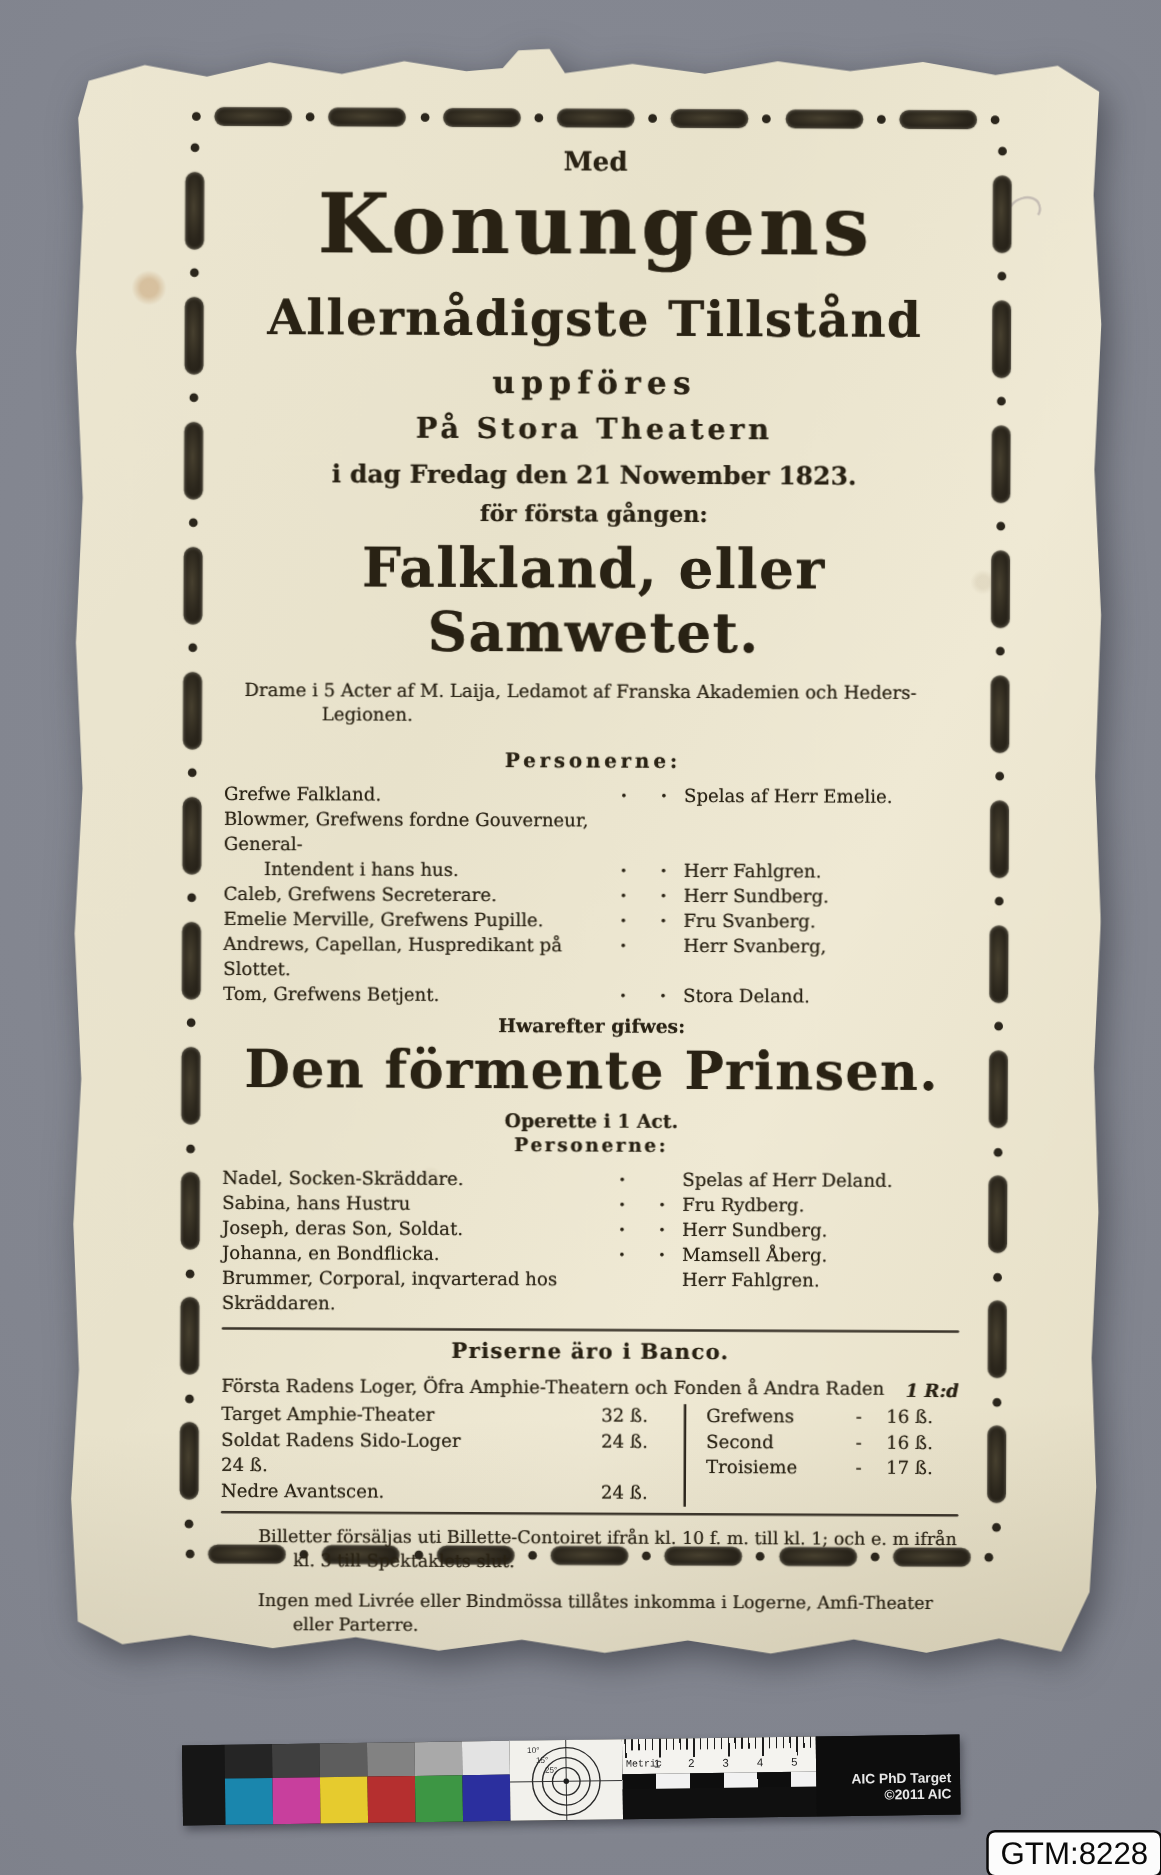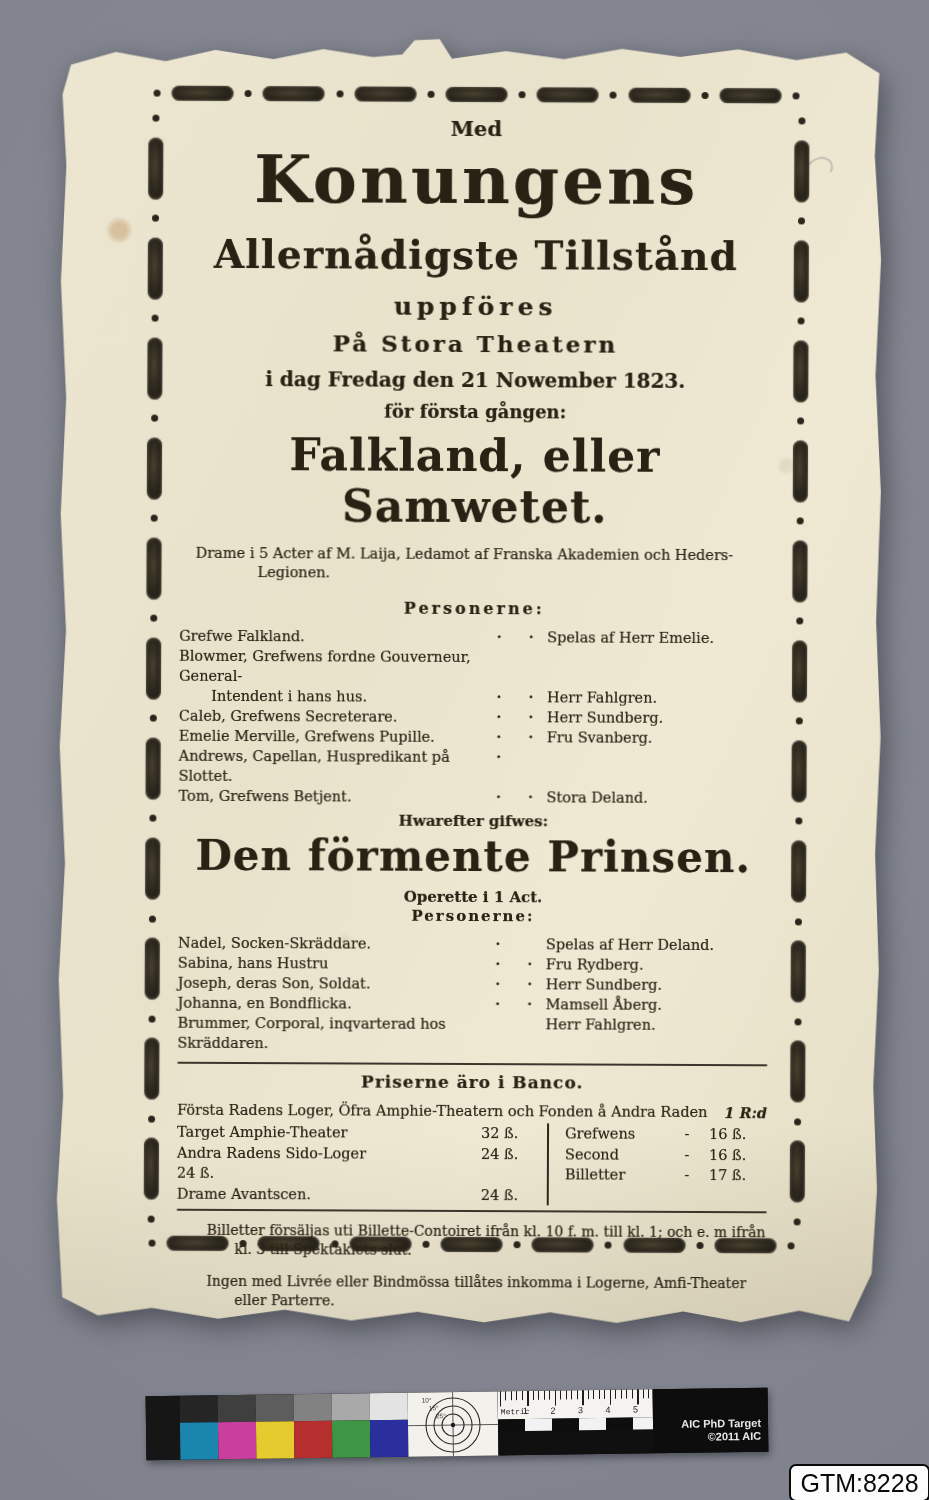--- a/index.html
+++ b/index.html
@@ -233,20 +233,21 @@
           <div class="cast-row">
             <span class="role">Emelie Merville, Grefwens Pupille.</span>
             <span class="sep">·</span>
             <span class="sep">·</span>
             <span class="actor">Fru Svanberg.</span>
           </div>
           <div class="cast-row">
             <span class="role">Andrews, Capellan, Huspredikant på Slottet.</span>
             <span class="sep">·</span>
             <span class="sep"></span>
+            <span class="actor">Herr Svanberg,</span>
           </div>
           <div class="cast-row">
             <span class="role">Tom, Grefwens Betjent.</span>
             <span class="sep">·</span>
             <span class="sep">·</span>
             <span class="actor">Stora Deland.</span>
           </div>
         </div>
 
       <div class="c-hwar">Hwarefter gifwes:</div>
@@ -295,45 +296,45 @@
         <span class="rd">1 R:d</span>
       </div>
       <div class="price-table">
         <div class="price-left">
 
         <div class="p-row">
               <span class="n">Target Amphie-Theater</span>
               <span class="v">32 ß.</span>
             </div>
             <div class="p-row">
-              <span class="n">Andra Radens Sido-Loger</span>
+              <span class="n">Soldat Radens Sido-Loger</span>
               <span class="v">24 ß.</span>
             </div>
             <div class="p-row">
               <span class="v">24 ß.</span>
             </div>
             <div class="p-row">
-              <span class="n">Drame Avantscen.</span>
+              <span class="n">Nedre Avantscen.</span>
               <span class="v">24 ß.</span>
             </div>
           </div>
         <div class="price-right">
 
         <div class="p-row">
               <span class="n">Grefwens</span>
               <span class="d">-</span>
               <span class="v">16 ß.</span>
             </div>
             <div class="p-row">
               <span class="n">Second</span>
               <span class="d">-</span>
               <span class="v">16 ß.</span>
             </div>
             <div class="p-row">
-              <span class="n">Billetter</span>
+              <span class="n">Troisieme</span>
               <span class="d">-</span>
               <span class="v">17 ß.</span>
             </div>
           </div>
       </div>
       <div class="rule rule-2"></div>
 
       <div class="notes">
 
       <p class="note">Billetter försäljas uti Billette-Contoiret ifrån kl. 10 f. m. till kl. 1; och e. m ifrån kl. 3 till Spektaklets slut.</p>

